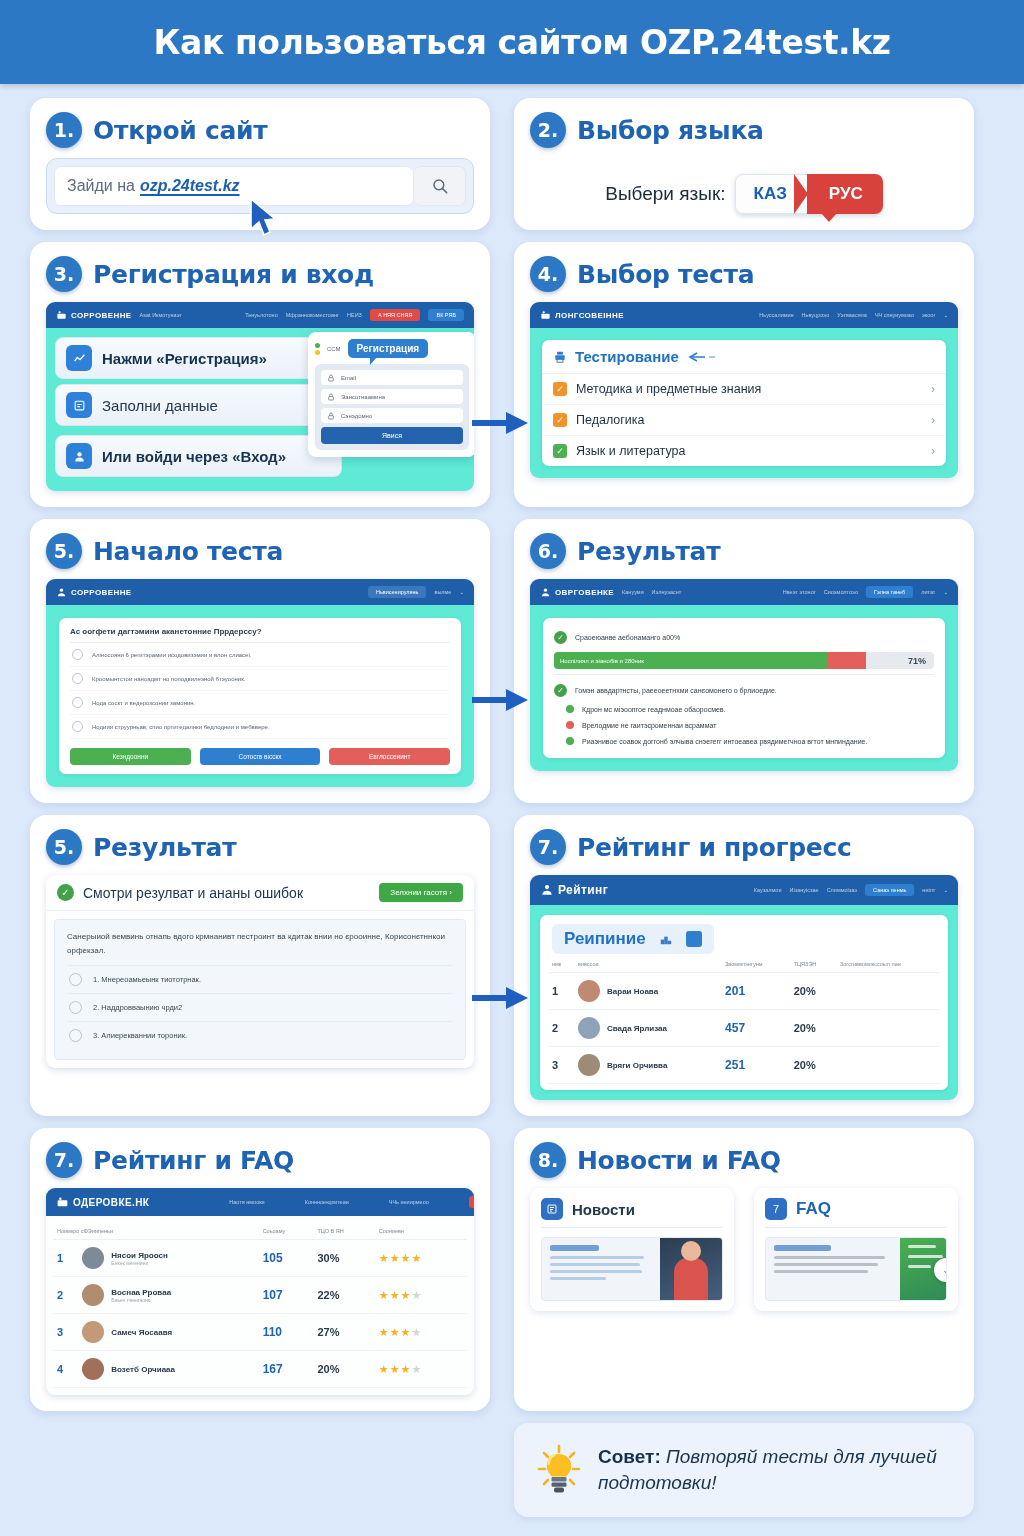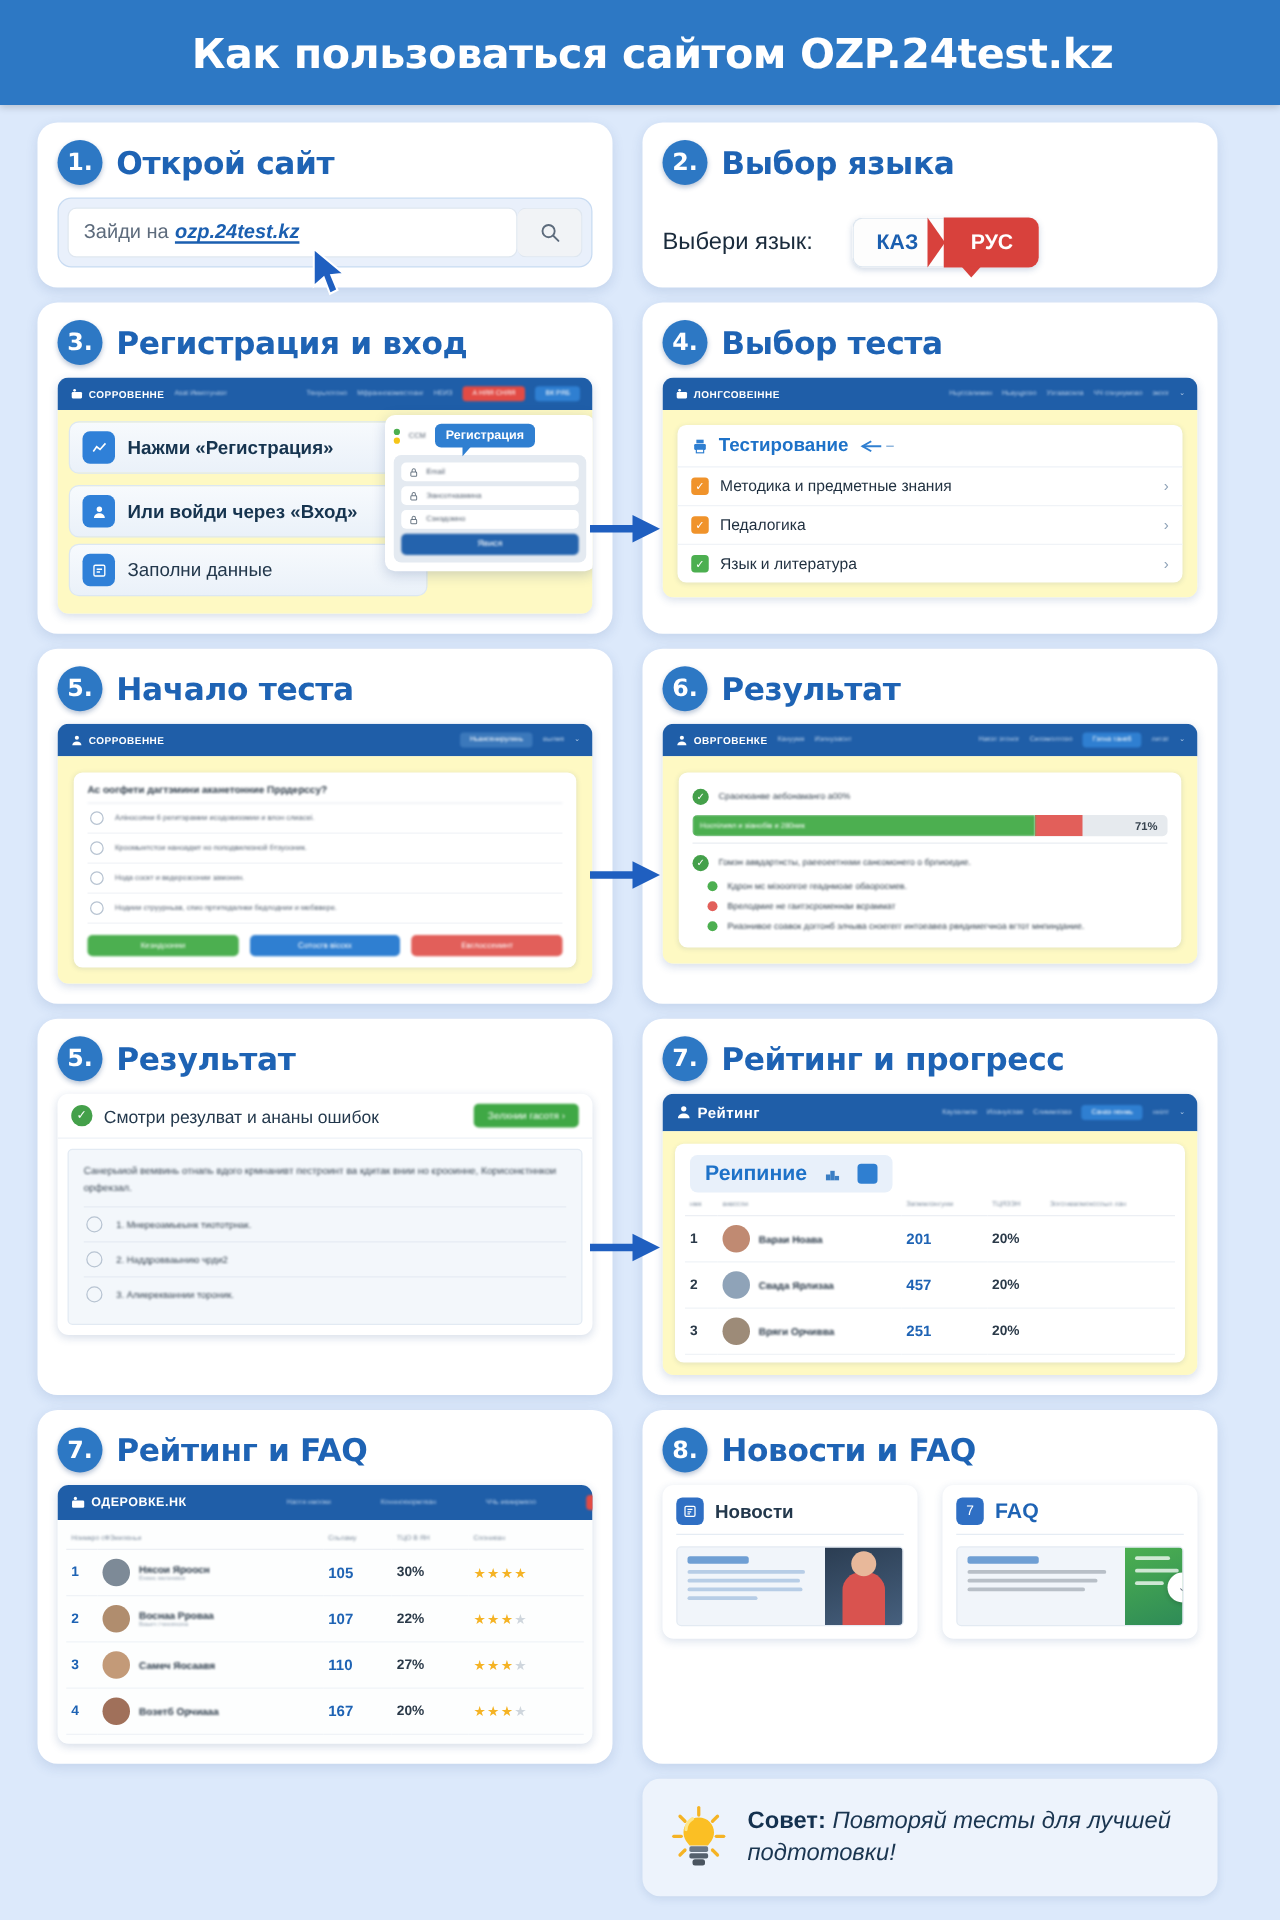--- a/index.html
+++ b/index.html
@@ -78,21 +78,21 @@
     text-decoration-thickness: 2px; margin-left: 5px;
   }
   .searchbtn {
     width: 52px; height: 40px; background: #f1f3f6; border-radius: 7px;
     border: 1px solid #dfe7f0; border-left: none;
     display: flex; align-items: center; justify-content: center;
   }
   .cursor { position: absolute; left: 200px; top: 38px; }
 
   
-  .langrow { display: flex; align-items: center; justify-content: flex-start; gap: 32px; margin-top: 26px; }
+  .langrow { display: flex; align-items: center; justify-content: center; gap: 9px; margin-top: 26px; }
   .langlabel { font-size: 19px; color: #1a2b3c; }
   .toggle {
     display: flex; align-items: stretch; border-radius: 8px; overflow: visible;
     box-shadow: 0 2px 5px rgba(40,80,140,.22); position: relative; height: 40px;
   }
   .toggle .kaz {
     background: #fdfdfd; color: #1b5fb0; font-weight: 700; font-size: 17px;
     display: flex; align-items: center; padding: 0 20px 0 18px;
     border-radius: 8px 0 0 8px; border: 1px solid #dde6ef; border-right: none;
   }
@@ -120,21 +120,21 @@
   .mocknav {
     background: #1f5ea8; height: 26px; display: flex; align-items: center;
     padding: 0 10px; gap: 8px;
   }
   .mocknav .brand { color: #fff; font-size: 8px; font-weight: 700; letter-spacing: .4px; display:flex; align-items:center; gap:4px;}
   .mocknav .spacer { flex: 1; }
   .navitem { color: #cfe0f3; font-size: 5.5px; white-space: nowrap; opacity: .85; }
   .navpill { font-size: 5.5px; padding: 3px 8px; border-radius: 3px; color: #fff; }
   .navpill.red { background: #e24b45; }
   .navpill.blue { background: #2f7fd1; }
-  .mockbody { background: #fef9c3; padding: 9px; }
+  .mockbody { background: #5eead4; padding: 9px; }
 
   
   .blur { filter: blur(0.65px); }
   .tiny { font-size: 6px; color: #5a6675; }
 
   
   .s3wrap { position: relative; }
   .s3rows { width: 70%; }
   .s3row {
     background: linear-gradient(180deg,#f7fafd,#eaf1f9);
@@ -319,38 +319,38 @@
         <div class="mockbody s3wrap" style="min-height:128px;">
           <div class="s3rows">
             <div class="s3row">
               <div class="s3ico">
                 <svg width="13" height="13" viewBox="0 0 24 24" fill="none" stroke="#fff" stroke-width="2.4">
                     <polyline points="3,17 8,10 13,14 21,5"></polyline>
                   </svg>
               </div>
               <div class="s3txt">Нажми «Регистрация»</div>
             </div>
-            <div class="s3row" style="margin-top:9px;">
-              <div class="s3ico">
-                <svg width="13" height="13" viewBox="0 0 24 24" fill="#fff">
-                    <circle cx="12" cy="8" r="4"></circle>
-                    <path d="M4 21c0-4.4 3.6-7 8-7s8 2.6 8 7z"></path>
-                  </svg>
-              </div>
-              <div class="s3txt">Или войди через «Вход»</div>
-            </div>
             <div class="s3row">
               <div class="s3ico">
                 <svg width="13" height="13" viewBox="0 0 24 24" fill="none" stroke="#fff" stroke-width="2">
                     <rect x="4" y="4" width="16" height="16" rx="2"></rect>
                     <line x1="8" y1="10" x2="16" y2="10"></line>
                     <line x1="8" y1="14" x2="13" y2="14"></line>
                   </svg>
               </div>
               <div class="s3txt reg">Заполни данные</div>
+            </div>
+            <div class="s3row" style="margin-top:9px;">
+              <div class="s3ico">
+                <svg width="13" height="13" viewBox="0 0 24 24" fill="#fff">
+                    <circle cx="12" cy="8" r="4"></circle>
+                    <path d="M4 21c0-4.4 3.6-7 8-7s8 2.6 8 7z"></path>
+                  </svg>
+              </div>
+              <div class="s3txt">Или войди через «Вход»</div>
             </div>
           </div>
           <div class="s3panel">
             <div style="display:flex;align-items:center;gap:7px;">
               <div class="dots">
                 <span class="dot" style="background:#4caf50"></span>
                 <span class="dot" style="background:#f5c518"></span>
               </div>
               <span class="tiny blur">ССМ</span>
               <div class="tooltip">Регистрация</div>

